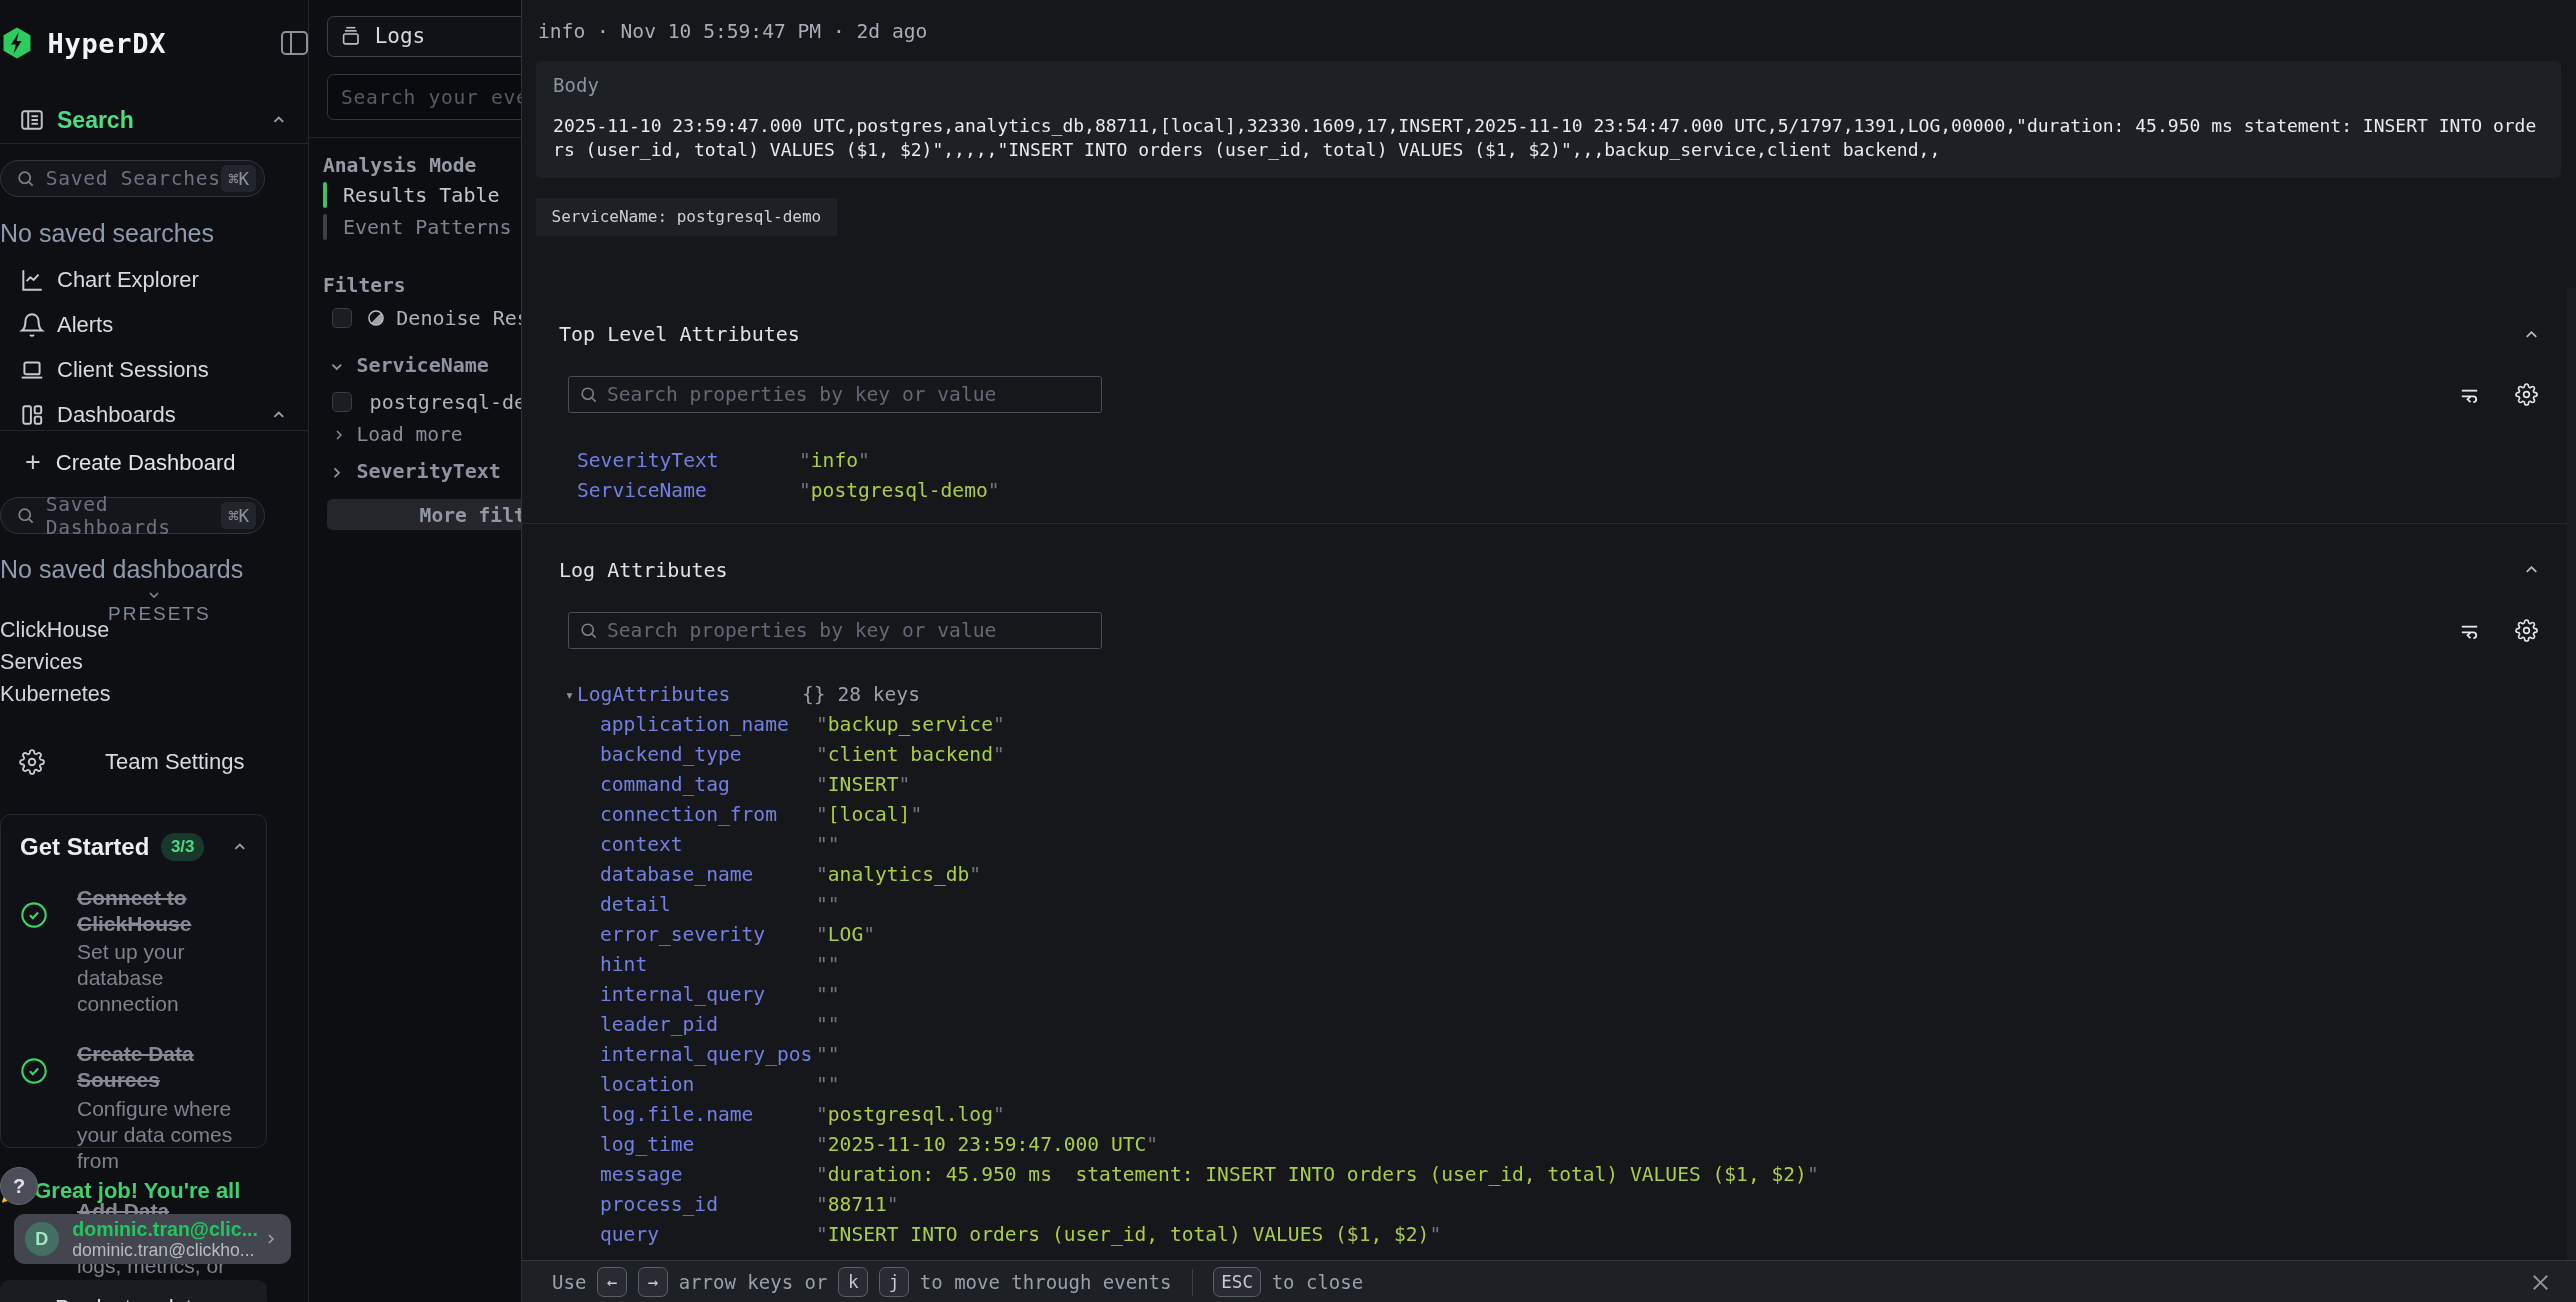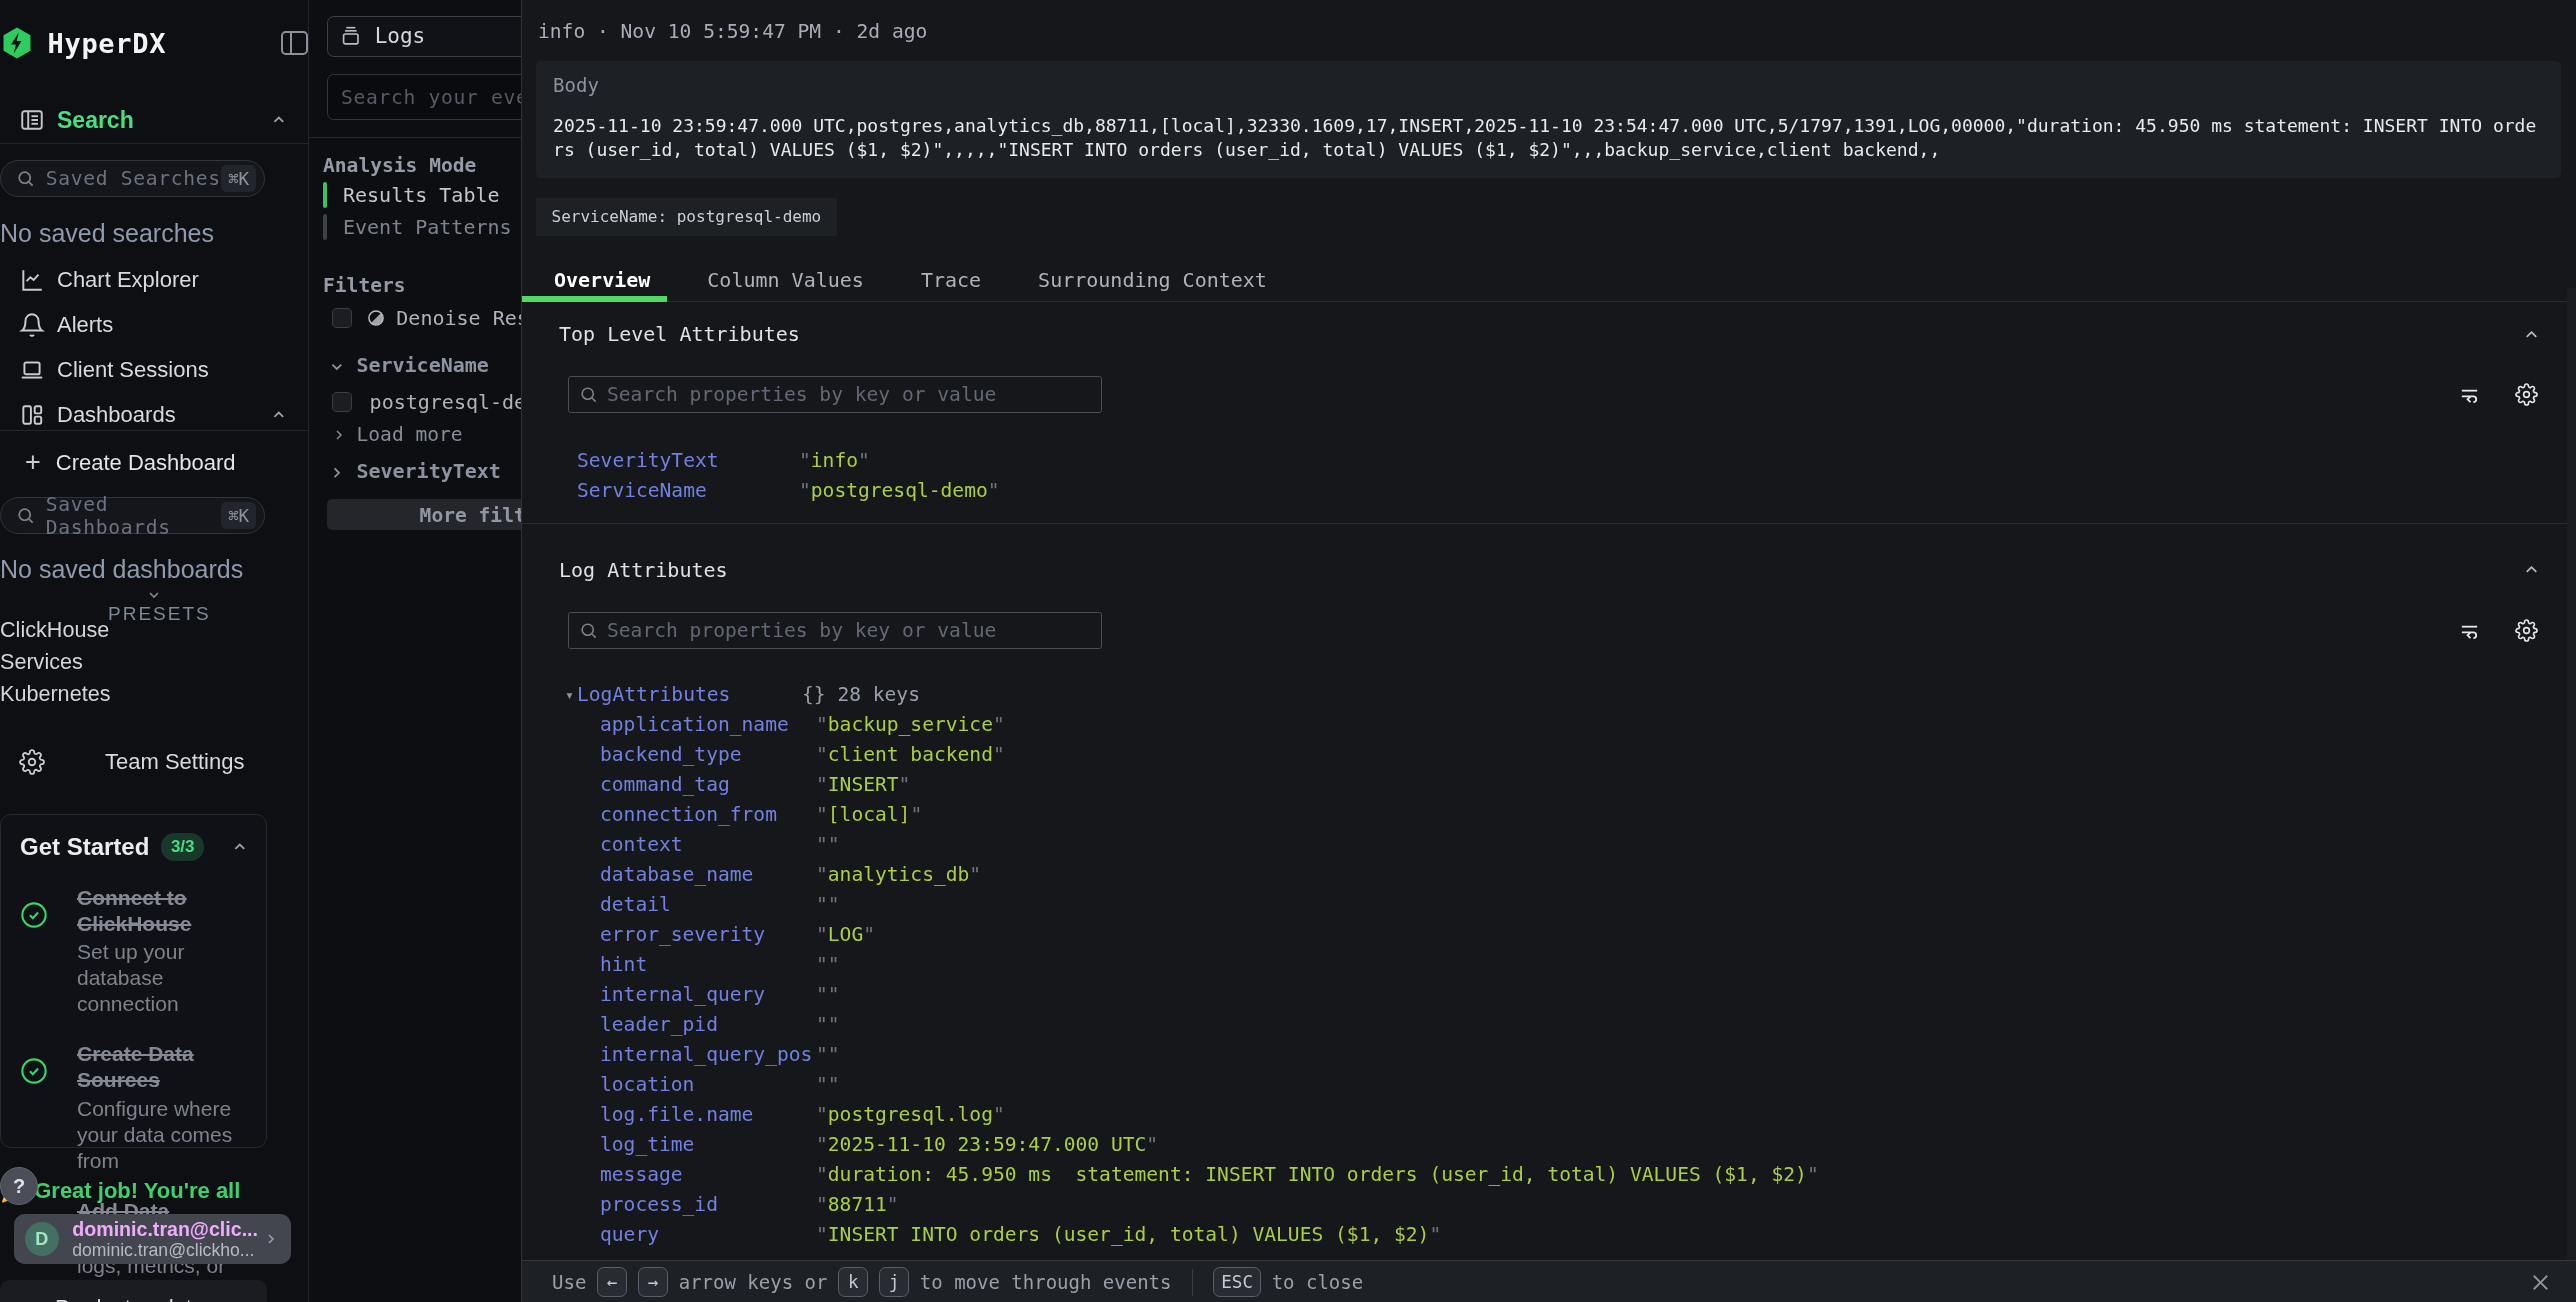--- a/index.html
+++ b/index.html
@@ -77,21 +77,21 @@
                  border:1.4px solid #61646e; display:flex; align-items:center; justify-content:center;
                  font-size:20px; font-weight:bold; color:#dfe1e6; z-index:3; }
   .congrats { top:1178px; left:51px; white-space:nowrap; font-size:22px; font-weight:bold; color:#3ecf6e; z-index:1; }
   .congrats .emoji { font-size:22px; margin-right:6.8px; }
 
   .user-chip { top:1214px; left:14px; width:277px; height:50px; background:#43464e; border-radius:10.8px;
                display:flex; align-items:center; padding:0 12px 0 10.8px; z-index:2; position:absolute; }
   .user-avatar { width:34px; height:34px; border-radius:50%; background:#456f62; color:#9fe8c2;
                  display:flex; align-items:center; justify-content:center; font-size:18px; font-weight:bold; flex:none; }
   .user-texts { margin-left:13.5px; overflow:hidden; }
-  .user-name { font-size:19.6px; font-weight:bold; color:#f0abfc; line-height:22px; white-space:nowrap; }
+  .user-name { font-size:19.6px; font-weight:bold; color:#22c55e; line-height:22px; white-space:nowrap; }
   .user-email { font-size:17.6px; color:#b6bac2; line-height:20px; white-space:nowrap; }
   .user-chev { margin-left:auto; width:16px; height:16px; color:#9ea3ad; }
 
   .bottom-card { top:1280px; left:19px; width:267px; height:23px; background:#1a1c21;
                  border-radius:9.5px 9.5px 0 0; overflow:hidden; padding:15px 0 0 55px; }
   .bottom-card .lbl { font-size:22px; color:#d7dade; white-space:nowrap; }
 
   
   .filter-panel { position:relative; flex:none; width:212px; height:100%; background:#0d0e12;
                   overflow:hidden; font-family:"DejaVu Sans Mono",monospace; }
@@ -509,27 +509,20 @@
 
     <div class="d-header">info · Nov 10 5:59:47 PM · 2d ago</div>
 
     <div class="body-box">
       <div class="body-label">Body</div>
       <div class="body-text">2025-11-10 23:59:47.000 UTC,postgres,analytics_db,88711,[local],32330.1609,17,INSERT,2025-11-10 23:54:47.000 UTC,5/1797,1391,LOG,00000,"duration: 45.950 ms statement: INSERT INTO orders (user_id, total) VALUES ($1, $2)",,,,,"INSERT INTO orders (user_id, total) VALUES ($1, $2)",,,backup_service,client backend,,</div>
     </div>
 
     <div class="svc-tag">ServiceName: postgresql-demo</div>
 
-    <div class="tabs-row">
-      <span class="tab active">Overview</span>
-      <span class="tab">Column Values</span>
-      <span class="tab">Trace</span>
-      <span class="tab">Surrounding Context</span>
-      <span class="tab-underline"></span>
-    </div>
 
     <div class="scroll-area">
 
       <div class="sec-title-row">
         <span class="sec-title">Top Level Attributes</span>
         <span class="sec-chev">
           <svg viewBox="0 0 24 24" width="19" height="19" fill="none" stroke="currentColor" stroke-width="2.2">
               <polyline points="6 15 12 9 18 15"></polyline>
             </svg>
         </span>

